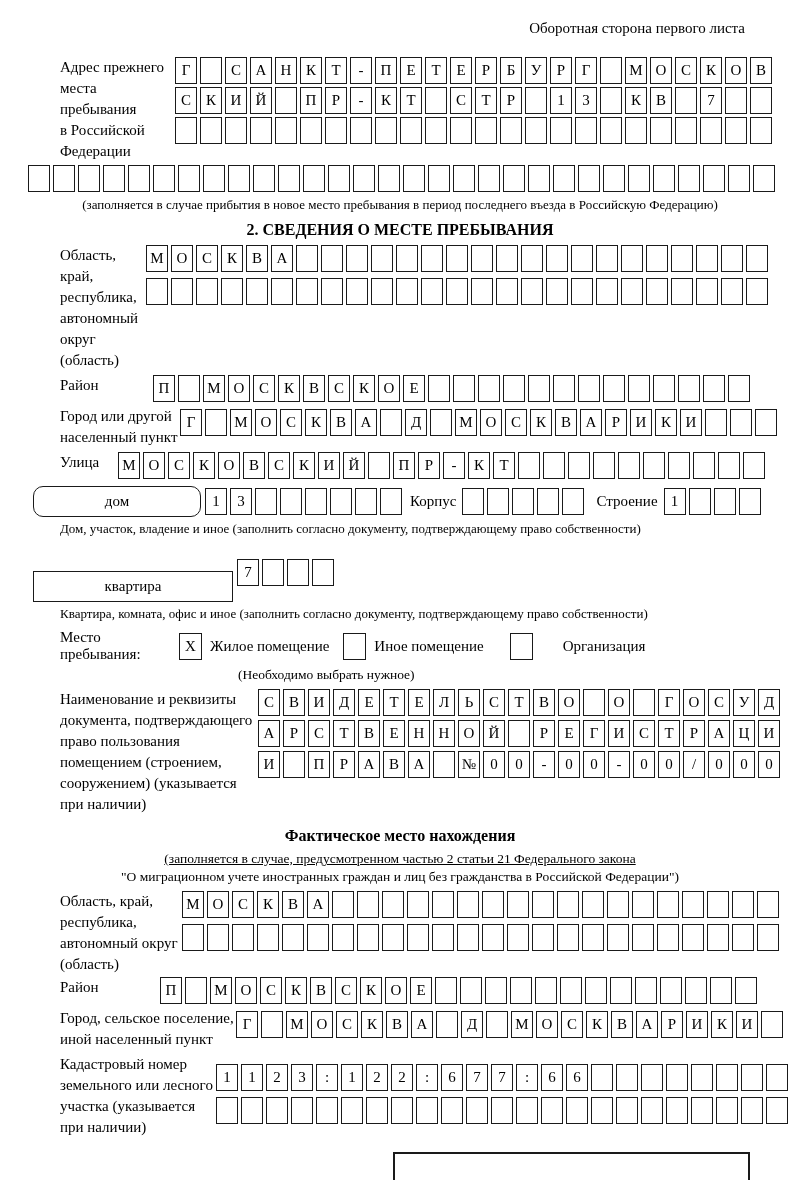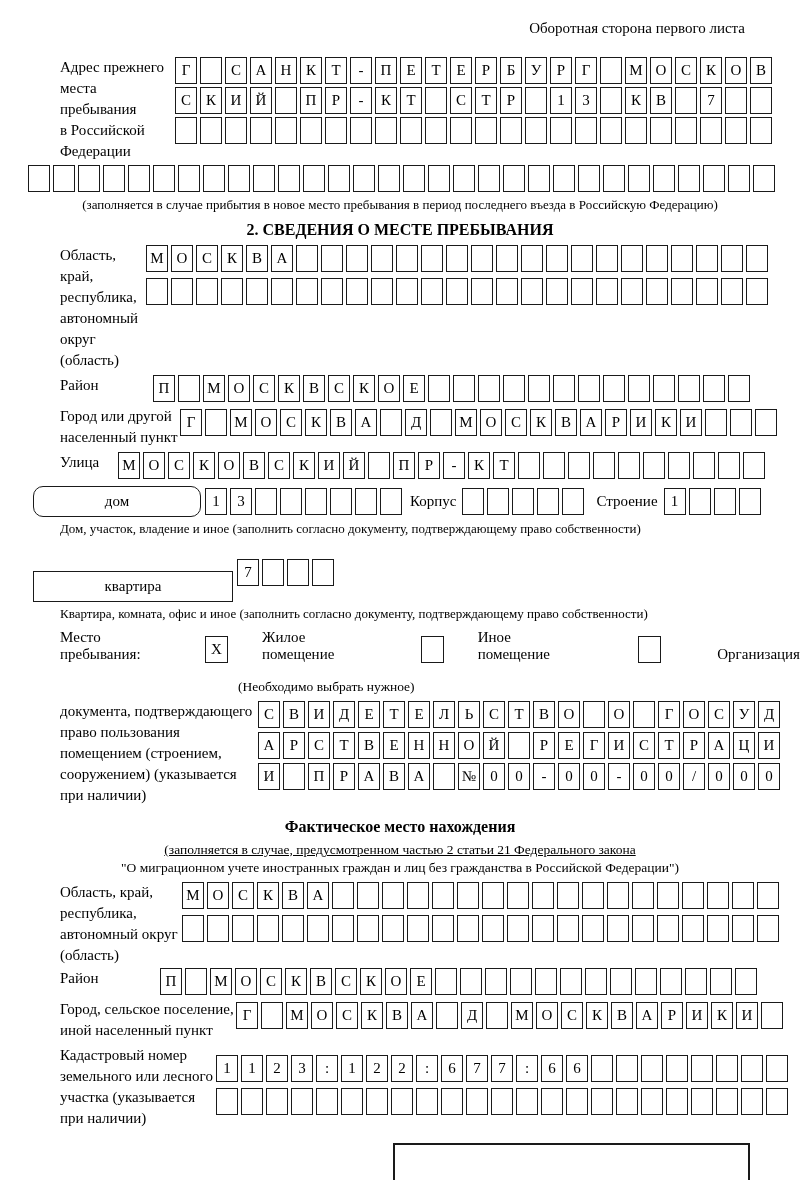--- a/index.html
+++ b/index.html
@@ -345,33 +345,34 @@
     </div>
   <div class="cells" style="margin-left:4px;">
       <span class="cell">7</span>
       <span class="cell"></span>
       <span class="cell"></span>
       <span class="cell"></span>
     </div>
 </div>
 <div class="caption" style="margin:4px 0 0 60px;">Квартира, комната, офис и иное (заполнить согласно документу, подтверждающему право собственности)</div>
 
-<div class="row" style="margin:7px 0 16px 60px;align-items:flex-end;gap:26px;">
+<div class="row" style="margin:7px 0 4px 60px;align-items:center;">
   <div style="width:119px;flex:none;">Место пребывания:</div>
   <span class="chk">X</span>
   <span style="margin:0 14px 0 8px;">Жилое помещение</span>
   <span class="chk"></span>
   <span style="margin:0 26px 0 8px;">Иное помещение</span>
   <span class="chk"></span>
   <span style="margin:0 0 0 30px;">Организация</span>
 </div>
 <div class="caption" style="margin:3px 0 0 238px;font-size:13.5px;">(Необходимо выбрать нужное)</div>
 
 <div class="row" style="margin:6px 0 0 60px;">
   <div class="lbl" style="width:198px;flex:none;">
+    <div>Наименование и реквизиты</div>
     <div>документа, подтверждающего</div>
     <div>право пользования</div>
     <div>помещением (строением,</div>
     <div>сооружением) (указывается</div>
     <div>при наличии)</div>
   </div>
   <div class="gridcol" style="gap:4px;">
     <div class="cells">
         <span class="cell">С</span>
         <span class="cell">В</span>

